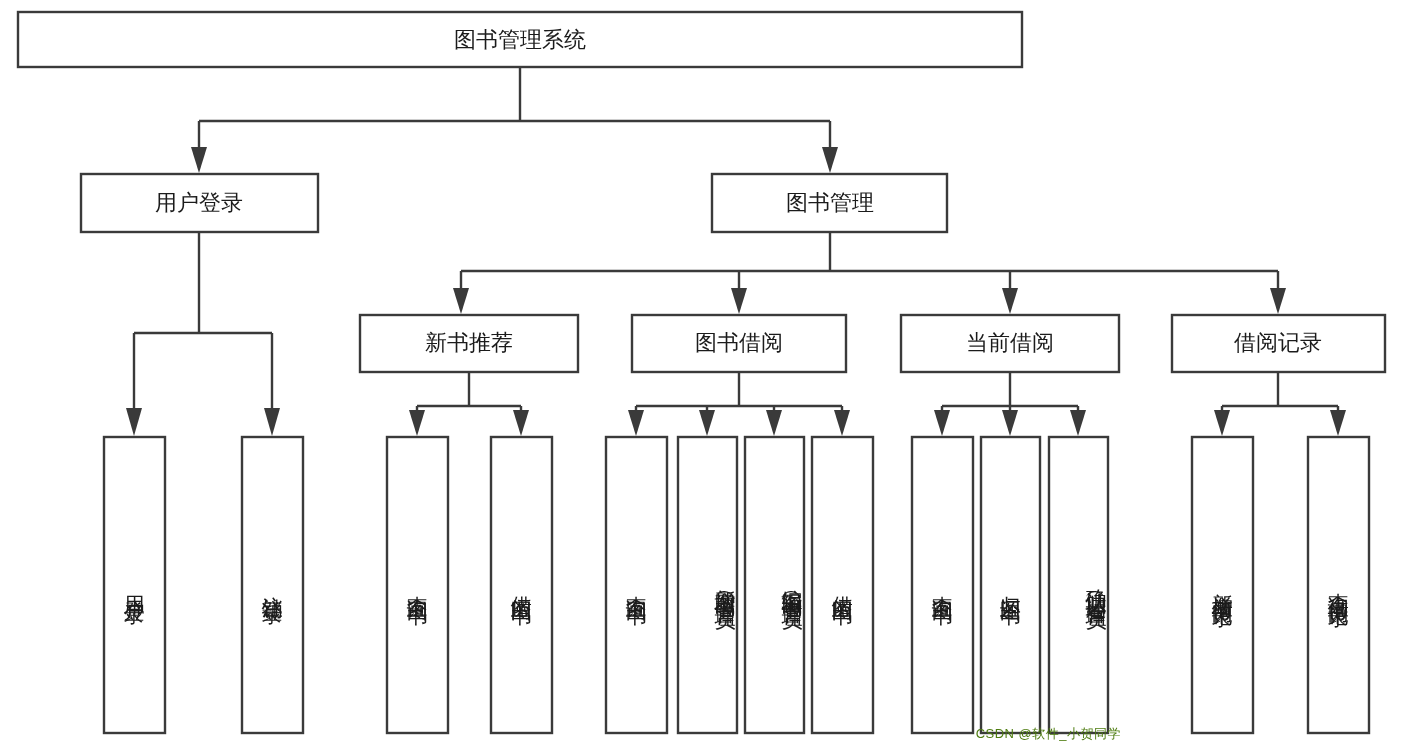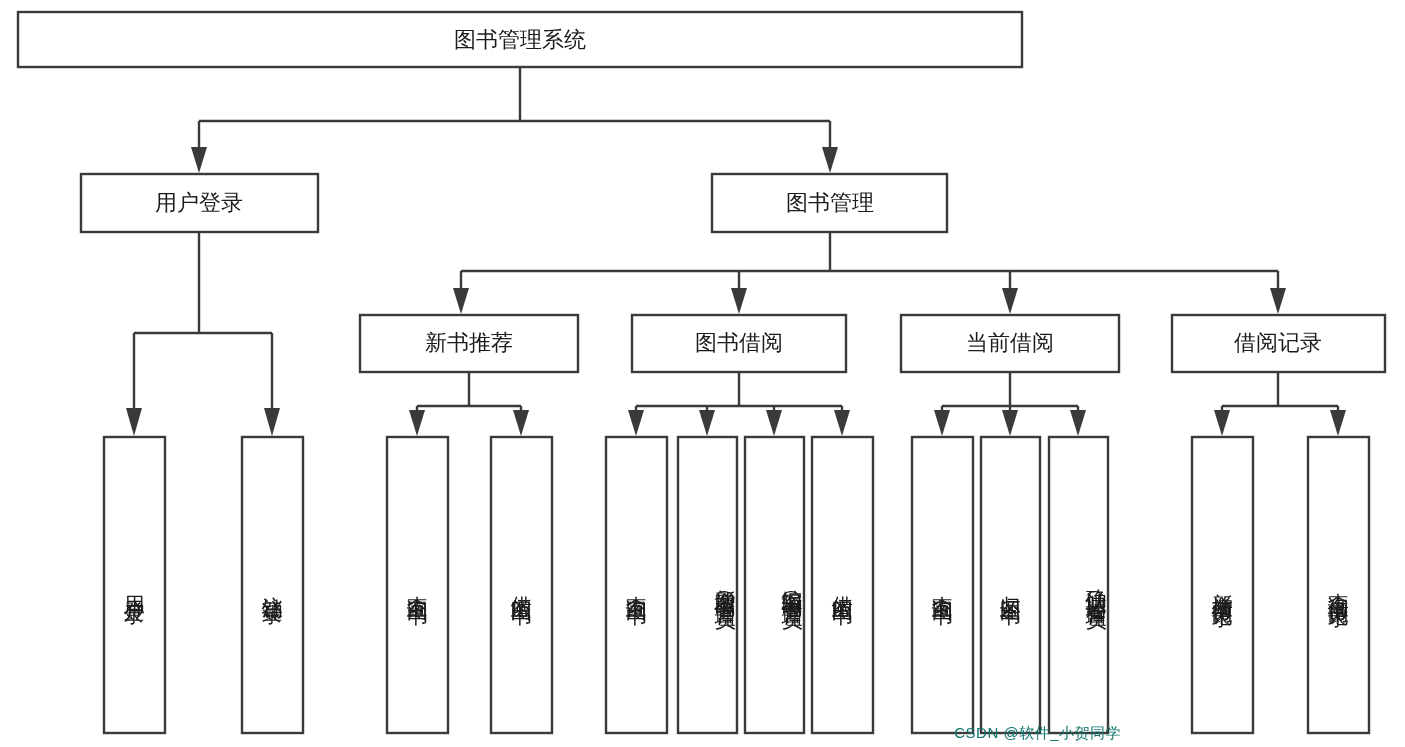--- a/index.html
+++ b/index.html
@@ -62,22 +62,22 @@
     letter-spacing: 3px;
     color: #1b1b1b;
     white-space: nowrap;
     pointer-events: none;
   }
   .watermark {
     position: absolute;
     right: 10px;
     bottom: 4px;
     font-family: "Liberation Sans", "DejaVu Sans", sans-serif;
-    font-size: 15px;
-    color: #0f766e;
+    font-size: 13px;
+    color: #4d7c0f;
     letter-spacing: 0.5px;
     white-space: nowrap;
   }
 </style>
 </head>
 <body>
 
 <div id="diagram-root">
 
   <svg id="diagram-svg" viewBox="0 0 1405 747">

